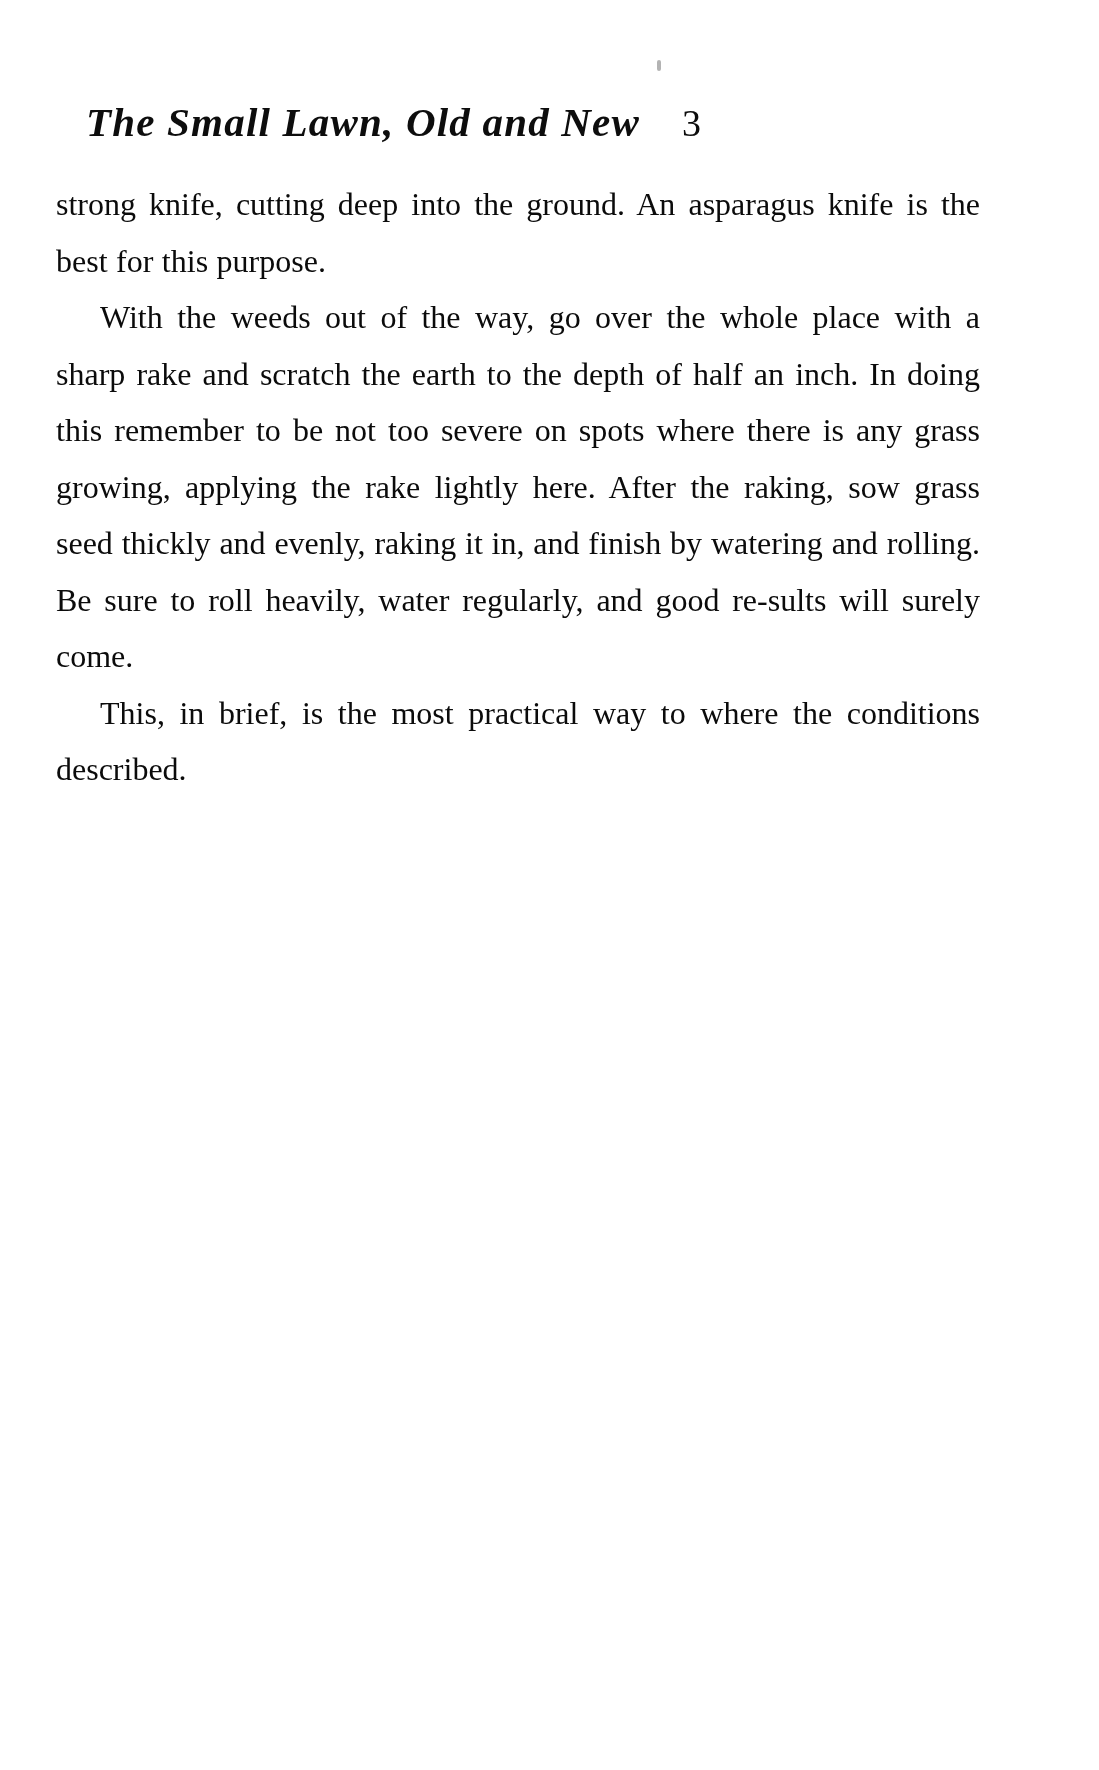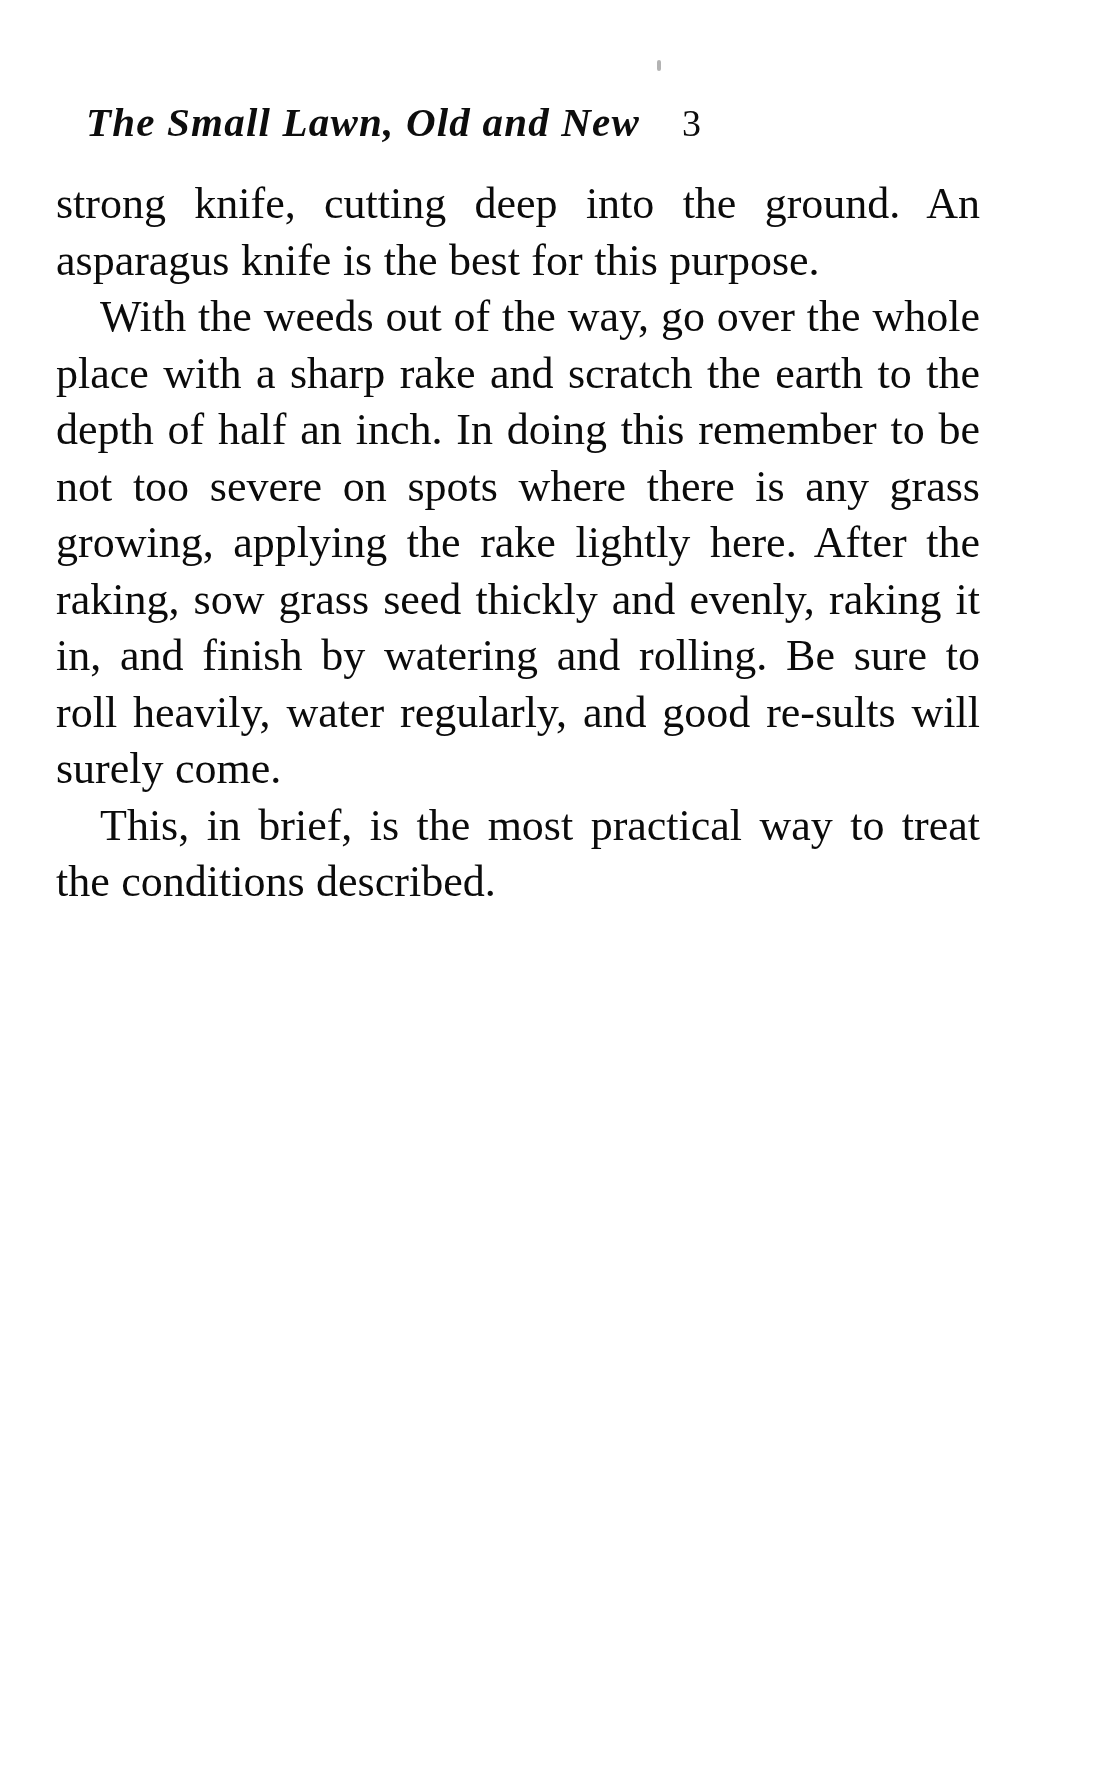--- a/index.html
+++ b/index.html
@@ -45,21 +45,21 @@
     font-weight: normal;
     color: #0d0d0d;
     margin-left: 42px;
   }
   .body-text {
     margin-top: 30px;
     padding-right: 6px;
   }
   p.para {
     font-family: "Liberation Serif", serif;
-    font-size: 44px;
+    font-size: 32px;
     line-height: 56.5px;
     color: #0b0b0b;
     text-align: justify;
     margin: 0;
     -webkit-hyphens: none;
     hyphens: none;
     word-spacing: 0.5px;
   }
   p.para.first {
     text-indent: 0;
@@ -89,17 +89,17 @@
   <div class="content">
 
     <div class="running-head">
       <span class="running-head-title">The Small Lawn, Old and New</span>
       <span class="running-head-page">3</span>
     </div>
 
     <div class="body-text">
       <p class="para first">strong knife, cutting deep into the ground.  An asparagus knife is the best for this purpose.</p>
       <p class="para indent">With the weeds out of the way, go over the whole place with a sharp rake and scratch the earth to the depth of half an inch.  In doing this remember to be not too severe on spots where there is any grass growing, applying the rake lightly here.  After the raking, sow grass seed thickly and evenly, raking it in, and finish by watering and rolling.  Be sure to roll heavily, water regularly, and good re-sults will surely come.</p>
-      <p class="para indent">This, in brief, is the most practical way to treat the conditions described.</p>
+      <p class="para indent">This, in brief, is the most practical way to where the conditions described.</p>
     </div>
 
   </div>
 </div>
 
 </body></html>

